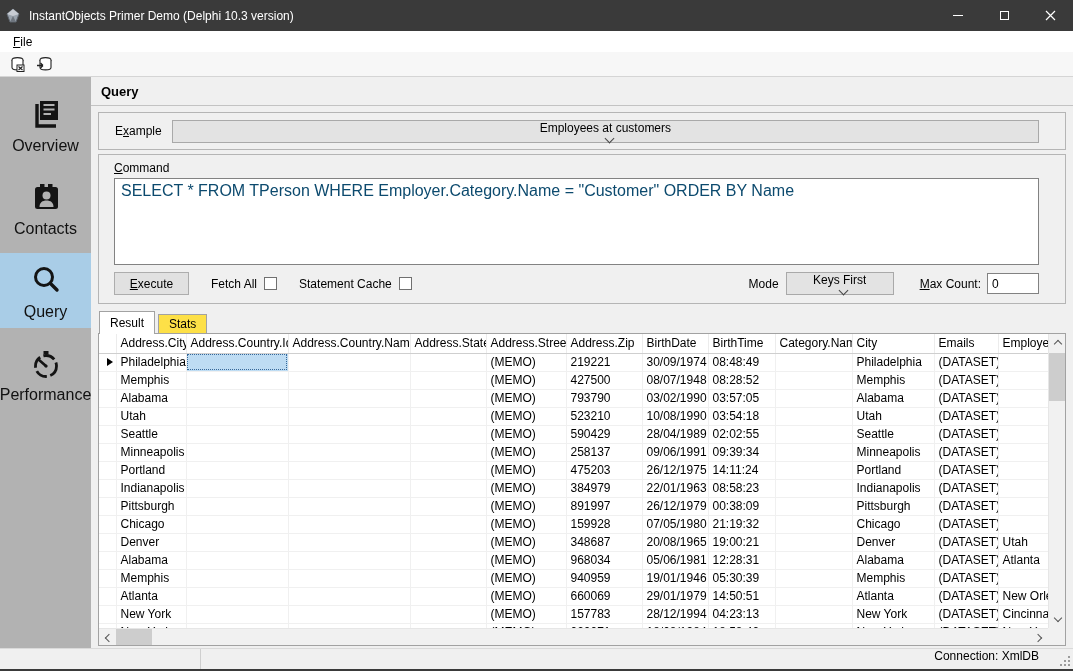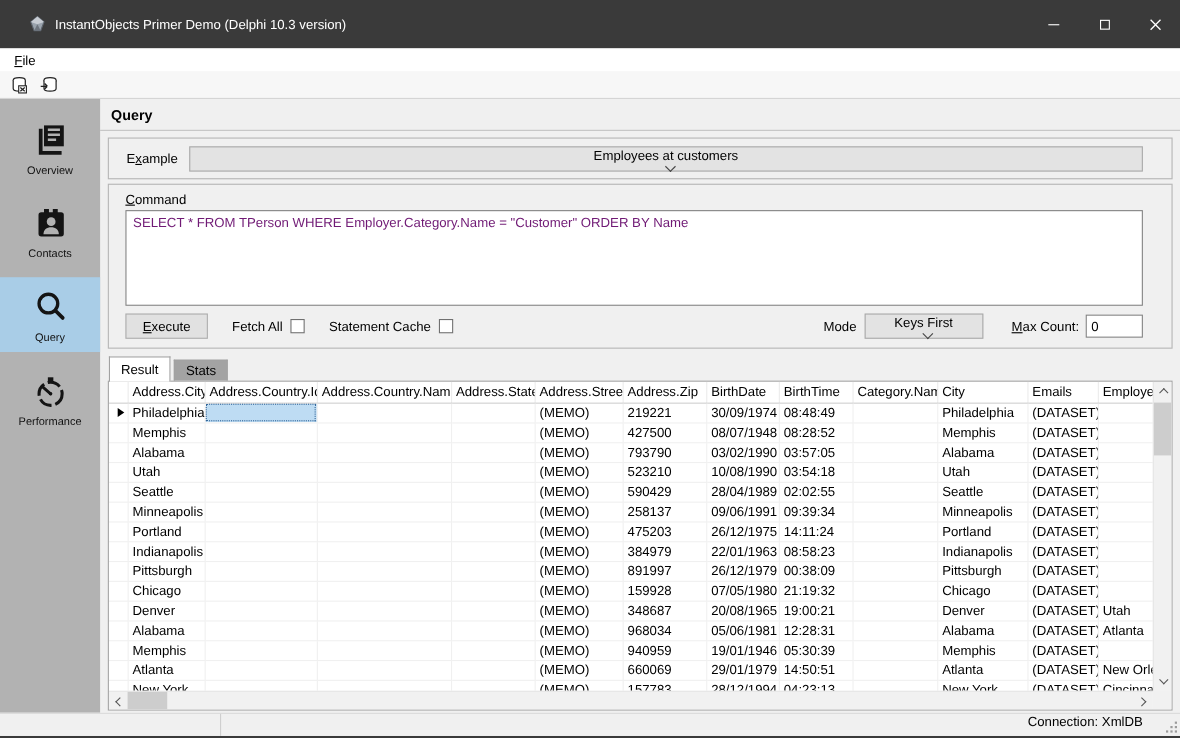--- a/index.html
+++ b/index.html
@@ -4,60 +4,60 @@
 <style>
   * { box-sizing: border-box; margin: 0; padding: 0; }
   html,body { background:#777; }
   .window {
     width:1073px; height:671px; position:relative; margin:0 auto;
     font-family:"Liberation Sans", sans-serif; font-size:12px; color:#000;
     background:#f0f0f0; border-bottom:2px solid #3a3a3a; overflow:hidden;
     display:flex; flex-direction:column;
   }
   
-  .titlebar { height:44px; background:#3a3a3a; display:flex; align-items:center; padding-left:26px; flex-shrink:0; }
+  .titlebar { height:31px; background:#3a3a3a; display:flex; align-items:center; padding-left:5px; flex-shrink:0; }
   .app-icon { width:16px; height:16px; display:inline-flex; }
   .titlebar .title { color:#fff; margin-left:8px; font-size:12px; white-space:nowrap; }
   .win-buttons { margin-left:auto; display:flex; height:100%; }
   .win-btn { width:46px; height:100%; display:flex; align-items:center; justify-content:center; }
   .glyph-min { width:10px; height:1px; background:#fff; display:block; }
   .glyph-max { width:9px; height:9px; border:1px solid #fff; display:block; }
   
   .menubar { height:21px; background:#fff; display:flex; align-items:center; padding-left:9px; flex-shrink:0; }
   .menu-item { padding:0 4px; }
   .toolbar { height:25px; background:#f7f7f7; border-bottom:1px solid #d5d5d5; display:flex; align-items:center; padding-left:7px; gap:7px; flex-shrink:0; }
   .tool-btn { width:20px; height:20px; display:flex; align-items:center; justify-content:center; }
   .accel { text-decoration:underline; }
   
   .body { flex:1; display:flex; min-height:0; }
   .sidebar { width:91px; background:#b2b2b2; flex-shrink:0; padding-top:10px; display:flex; flex-direction:column; }
   .side-item { display:flex; flex-direction:column; align-items:center; padding:9px 0 7px; margin-bottom:8px; gap:3px; }
   .side-item.selected { background:#a9cde7; }
-  .side-label { font-size:10px; color:#111; }
+  .side-label { font-size:16px; color:#111; }
   .content { flex:1; display:flex; flex-direction:column; padding:0 7px 2px; min-width:0; }
   .page-title { font-weight:bold; font-size:13px; padding:7px 0 6px 10px; margin:0 -7px; border-bottom:1px solid #c3c3c3; }
   
   .example-panel { border:1px solid #b5b5b5; margin-top:6px; height:38px; display:flex; align-items:center; padding:0 26px 0 16px; flex-shrink:0; }
   .combo { background:#e3e3e3; border:1px solid #a9a9a9; height:23px; display:flex; align-items:center; padding:0 8px; position:relative;flex-direction:column; }
   .combo .combo-text { flex:1; white-space:nowrap; overflow:hidden; }
   .combo-example { flex:1; margin-left:10px; }
   .command-panel { border:1px solid #b5b5b5; margin-top:4px; padding:4px 26px 8px 15px; display:flex; flex-direction:column; flex-shrink:0; }
   .command-label { margin:2px 0 3px 0; }
-  .command-text { height:87px; width:100%; background:#fff; border:1px solid #828282; font-family:"Liberation Sans",sans-serif; font-size:12px; padding:3px 6px; resize:none; color:#701a75; }
+  .command-text { height:87px; width:100%; background:#fff; border:1px solid #828282; font-family:"Liberation Sans",sans-serif; font-size:16px; padding:3px 6px; resize:none; color:#0c4a6e; }
   .action-row { display:flex; align-items:center; margin-top:7px; }
   .btn { height:23px; min-width:75px; background:#e1e1e1; border:1px solid #adadad; font-family:"Liberation Sans",sans-serif; font-size:12px; color:#000; }
   .chk-group { display:flex; align-items:center; gap:7px; margin-left:22px; }
   .checkbox { width:13px; height:13px; background:#fff; border:1px solid #707070; display:inline-block; }
   .spacer { flex:1; }
   .combo-mode { width:108px; margin-left:7px; }
   .maxcount-label { margin-left:26px; }
   .input-maxcount { width:52px; height:21px; border:1px solid #828282; background:#fff; font-family:"Liberation Sans",sans-serif; font-size:12px; padding:0 4px; margin-left:6px; }
   
   .tabs { display:flex; align-items:flex-end; margin-top:6px; height:23px; flex-shrink:0; padding-left:1px; position:relative; z-index:3; }
-  .tab { border:1px solid #a2a2a2; border-bottom:none; background:#a3a3a3; height:19px; padding:0 10px; display:flex; align-items:center; }
+  .tab { border:1px solid #a2a2a2; border-bottom:none; background:#fde047; height:19px; padding:0 10px; display:flex; align-items:center; }
   .tab.active { background:#fff; height:23px; margin-bottom:-1px; z-index:4; }
   .tab.inactive { margin-left:3px; }
   
   .grid-panel { flex:1; border:1px solid #a2a2a2; background:#fff; position:relative; overflow:hidden; min-height:0; }
   .grid-scroll { position:absolute; top:0; left:0; right:17px; bottom:17px; overflow:hidden; }
   table.grid { border-collapse:collapse; table-layout:fixed; width:995px; }
   table.grid th, table.grid td {
     height:18px; padding:0 2px 0 4px; font-weight:normal; text-align:left;
     white-space:nowrap; overflow:hidden; font-size:12px;
     border-right:1px solid #f0f0f0; border-bottom:1px solid #f0f0f0;

